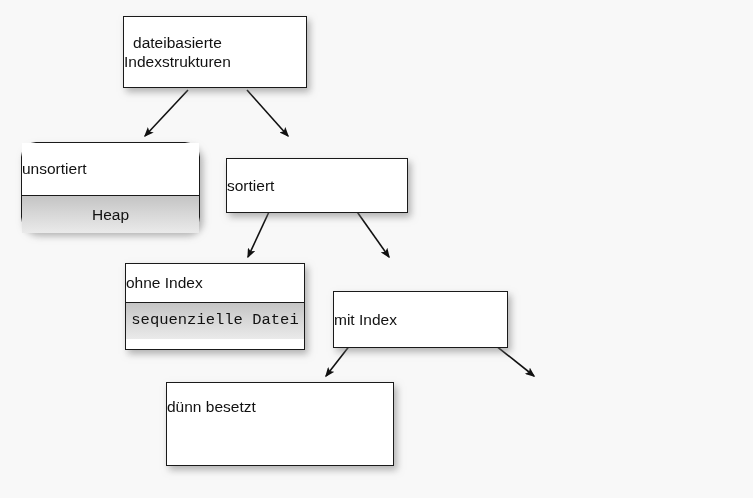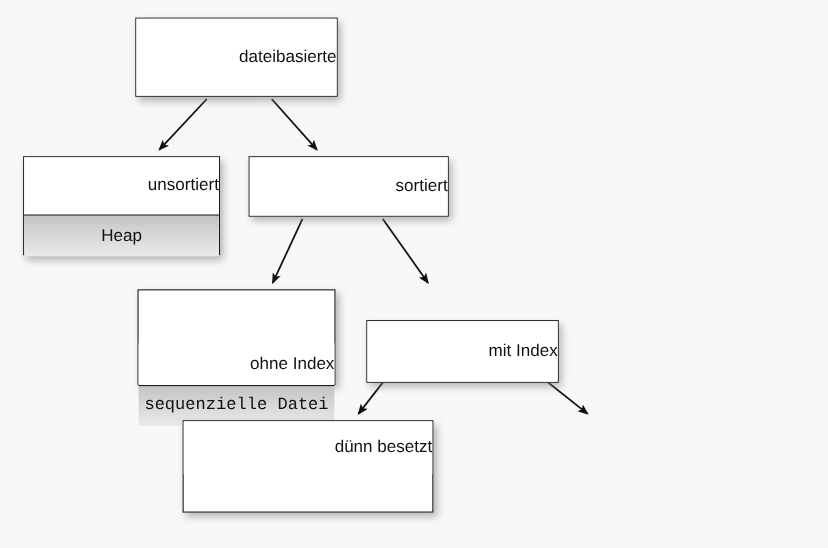--- a/index.html
+++ b/index.html
@@ -30,21 +30,21 @@
     position: absolute;
     box-sizing: border-box;
     border: 1.5px solid #1a1a1a;
     background: #ffffff;
     box-shadow: 3px 4px 7px rgba(120,120,120,0.55);
     z-index: 2;
   }
   .node .title {
     display: flex;
     align-items: center;
-    justify-content: flex-end;
+    justify-content: flex-start;
     text-align: center;
     color: #111111;
     font-size: 15.5px;
     line-height: 1.25;
     background: #ffffff;
     box-sizing: border-box;
     width: 100%;
   }
   .node .sub {
     display: flex;
@@ -55,27 +55,27 @@
     font-size: 15.5px;
     line-height: 1.25;
     border-top: 1.5px solid #1a1a1a;
     background: linear-gradient(to bottom, #c4c4c4 0%, #d6d6d6 45%, #eaeaea 100%);
     box-sizing: border-box;
     width: 100%;
   }
   
   #node-root        { left: 123px; top: 16px;  width: 184px; height: 72px; }
   #node-root .title { height: 100%; }
-  #node-unsortiert        { left: 21px;  top: 142px; width: 179px; height: 90px; }
+  #node-unsortiert        { left: 21px;  top: 142px; width: 179px; height: 90px; border-radius: 15px; }
   #node-unsortiert .title { height: 52px; }
   #node-unsortiert .sub   { height: 38px; }
-  #node-sortiert        { left: 226px; top: 142px; width: 182px; height: 55px; }
+  #node-sortiert        { left: 226px; top: 158px; width: 182px; height: 55px; }
   #node-sortiert .title { height: 100%; }
   #node-ohne-index        { left: 125px; top: 263px; width: 180px; height: 87px; }
-  #node-ohne-index .title { height: 38px; margin-top: 48px; }
+  #node-ohne-index .title { height: 38px; }
   #node-ohne-index .sub   { height: 37px; font-family: Liberation Mono, monospace; }
   #node-mit-index        { left: 333px; top: 263px; width: 175px; height: 57px; margin-top: 28px; }
   #node-mit-index .title { height: 100%; }
   #node-duenn        { left: 166px; top: 382px; width: 228px; height: 84px; }
   #node-duenn .title { height: 48px; }
   #node-duenn .sub   { height: 36px; }
   #node-dicht        { left: 415px; top: 382px; width: 307px; height: 84px; }
   #node-dicht .title { height: 48px; }
   #node-dicht .sub   { height: 36px; }
 </style>
@@ -97,20 +97,21 @@
       <line x1="348" y1="199" x2="389" y2="257"></line>
       <line x1="368" y1="322" x2="326" y2="376"></line>
       <line x1="466" y1="322" x2="534" y2="376"></line>
     </g>
   </svg>
 
   <div class="node" id="node-root">
     <div class="title">
       <span>
         <span>dateibasierte</span><br>
+        <span>Indexstrukturen</span>
       </span>
     </div>
   </div>
 
   <div class="node" id="node-unsortiert">
     <div class="title">unsortiert</div>
     <div class="sub">Heap</div>
   </div>
 
   <div class="node" id="node-sortiert">

